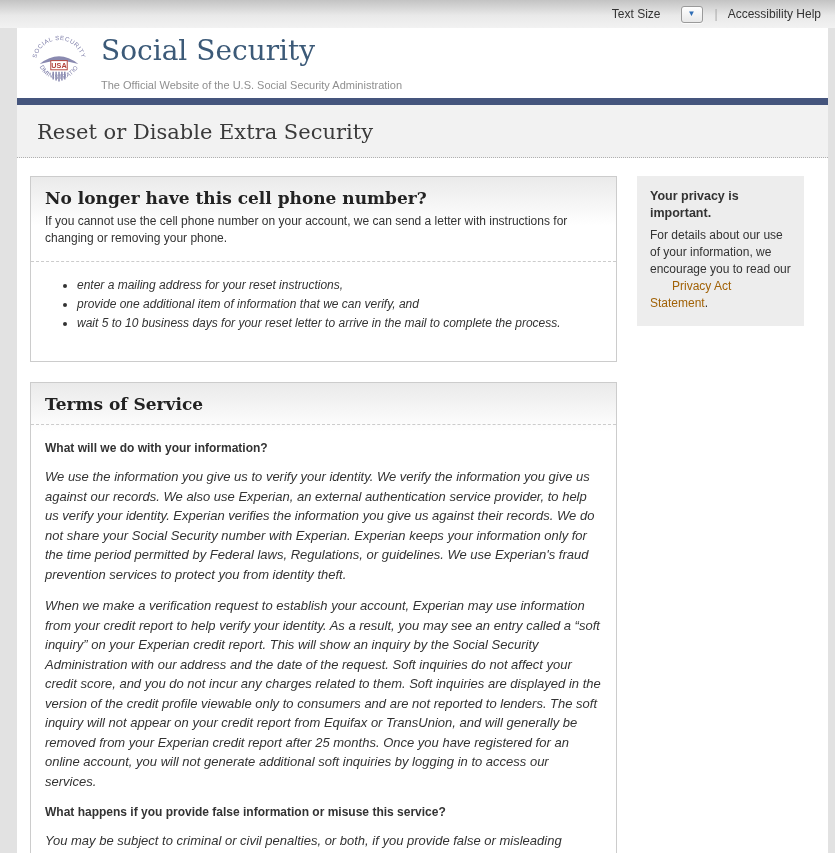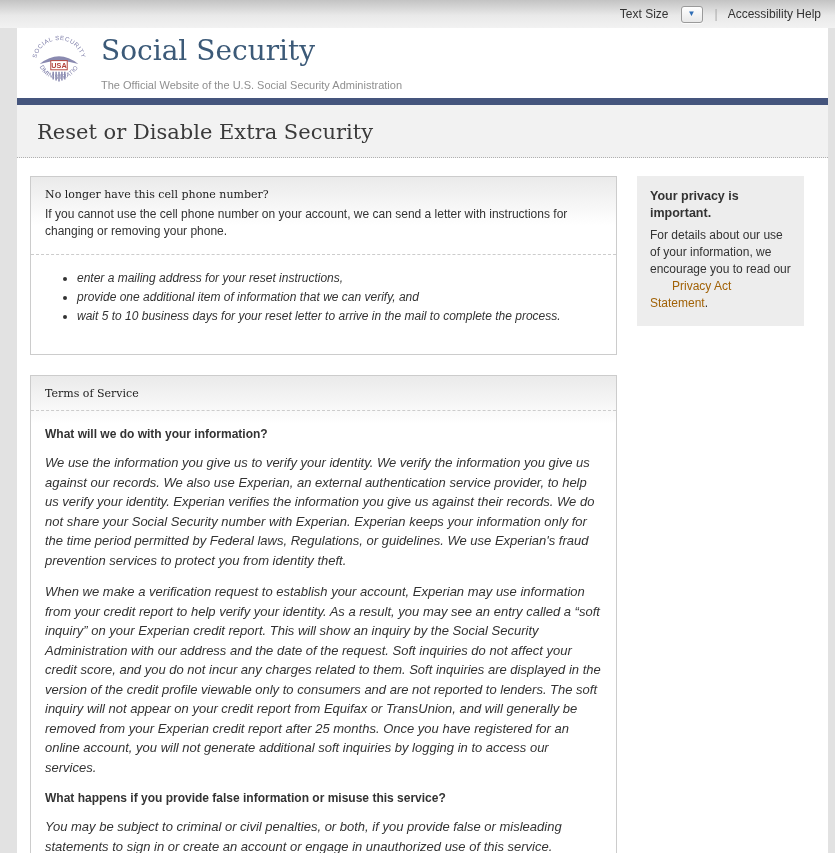--- a/index.html
+++ b/index.html
@@ -16,21 +16,21 @@
   .topbar {
     height: 28px;
     background: linear-gradient(to bottom, #c3c3c3 0%, #e9e9e9 55%, #f2f2f2 100%);
     display: flex;
     justify-content: flex-end;
     align-items: center;
     padding-right: 14px;
     font-size: 12px;
     color: #333;
   }
-  .topbar .ts-label { margin-right: 12px; }
+  .topbar .ts-label { margin-right: 20px; }
   .ts-btn {
     width: 22px; height: 17px;
     background: linear-gradient(#ffffff, #e8e8e8);
     border: 1px solid #9a9a9a;
     border-radius: 3px;
     display: inline-flex; align-items: center; justify-content: center;
     cursor: pointer;
     box-shadow: 0 1px 1px rgba(255,255,255,.8);
   }
   .ts-btn .chev { color: #2f6db5; font-size: 8px; line-height: 1; }
@@ -90,22 +90,22 @@
   }
   .sidebar .sb-head { font-weight: bold; font-size: 12.5px; margin-bottom: 5px; }
   .sidebar a { color: #a16207; text-decoration: none; cursor: pointer; margin-left: 22px; }
   
   .box {
     border: 1px solid #cccccc;
     background: linear-gradient(to bottom, #eaeaea 0px, #ffffff 48px);
   }
   .box-heading {
     font-family: "DejaVu Serif", "Liberation Serif", serif;
-    font-weight: normal;
-    font-size: 11px;
+    font-weight: bold;
+    font-size: 17px;
     color: #222;
     padding: 11px 14px 2px;
   }
   .box .lead-text { font-size: 12px; line-height: 17px; padding: 3px 14px 14px; }
   .dashed { border-top: 1px dashed #cccccc; }
   .inner { padding: 2px 14px 12px; }
   .inner h3 { font-size: 12px; margin: 14px 0 0; color: #333; }
   .inner p  { font-size: 13px; line-height: 19.5px; margin: 12px 0 0; font-style: italic; }
   .inner ul { margin: 12px 0 16px; padding-left: 32px; font-style: italic; }
   .inner li { font-size: 12px; line-height: 19px; }

